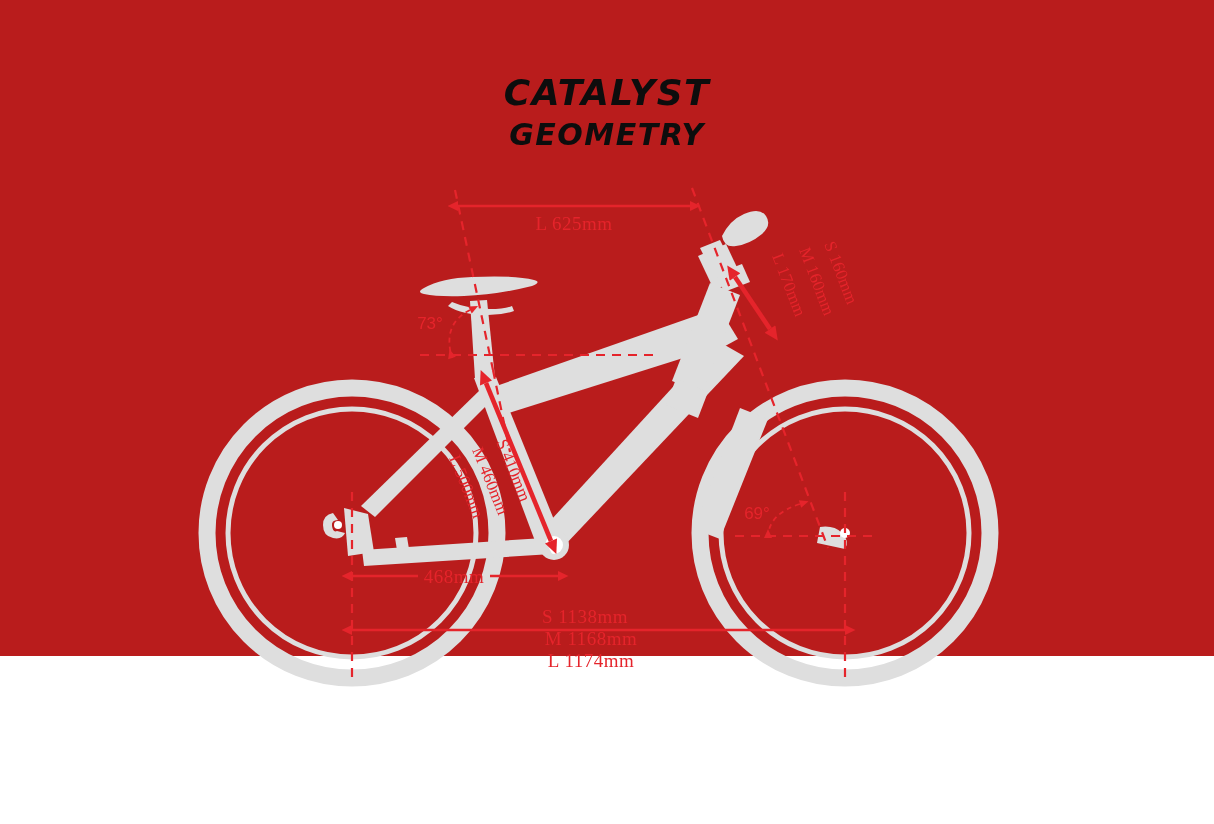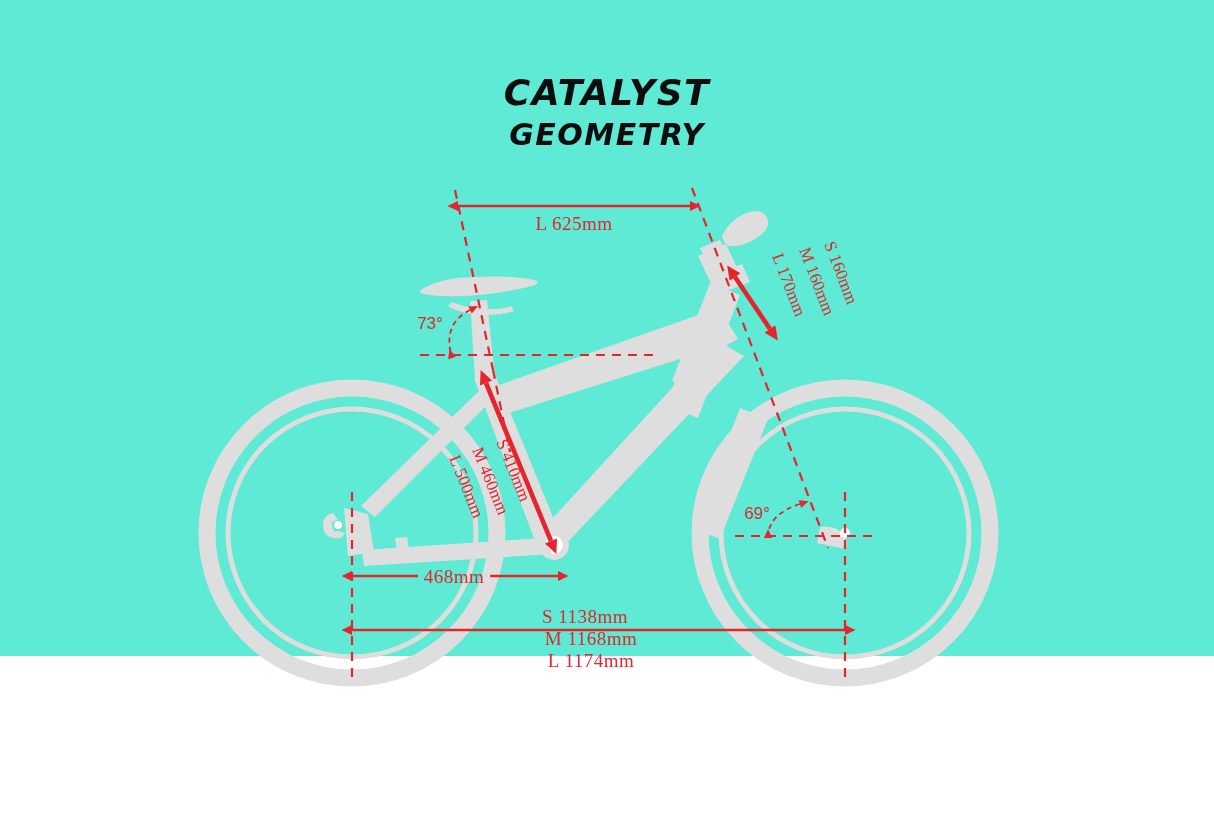--- a/index.html
+++ b/index.html
@@ -12,21 +12,21 @@
     width: 1214px;
     height: 824px;
     font-family: "Liberation Sans", sans-serif;
     overflow: hidden;
     position: relative;
   }
   #diagram-root {
     position: relative;
     width: 1214px;
     height: 656px;
-    background: #5eead4;
+    background: #b91c1c;
   }
   svg#geo-svg {
     display: block;
     width: 1214px;
     height: 824px;
   }
   .title-text {
     font-family: "DejaVu Sans", sans-serif;
     font-weight: bold;
     font-style: italic;

